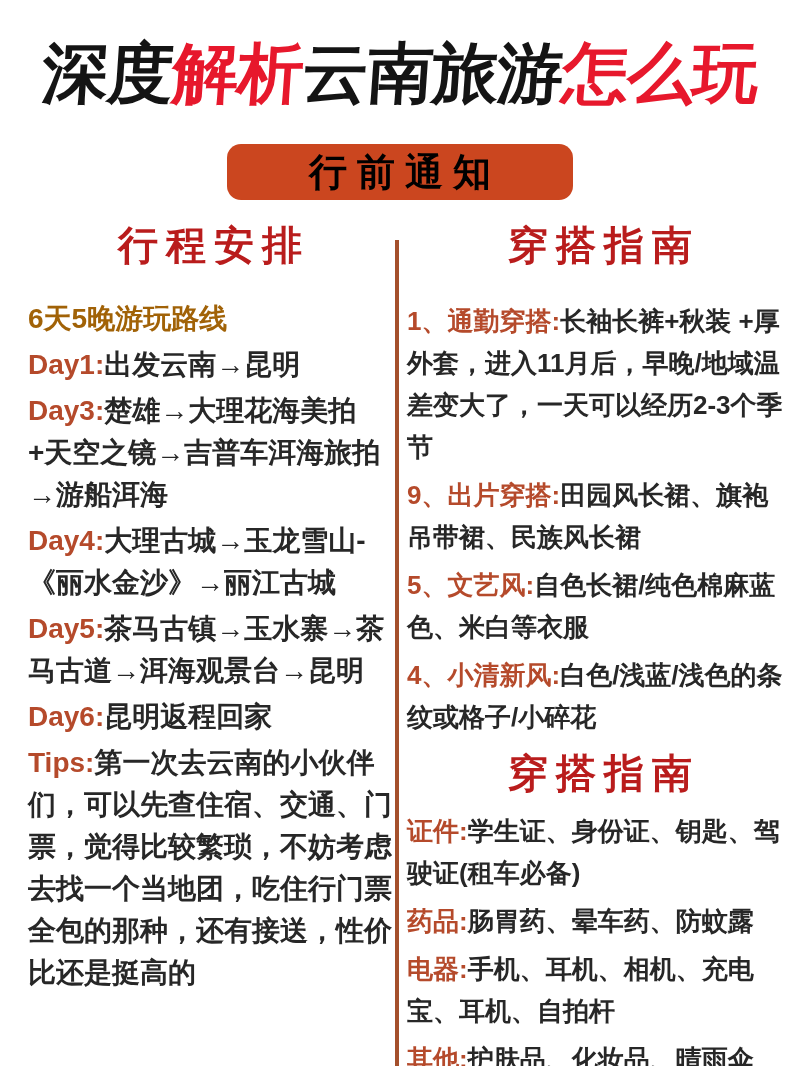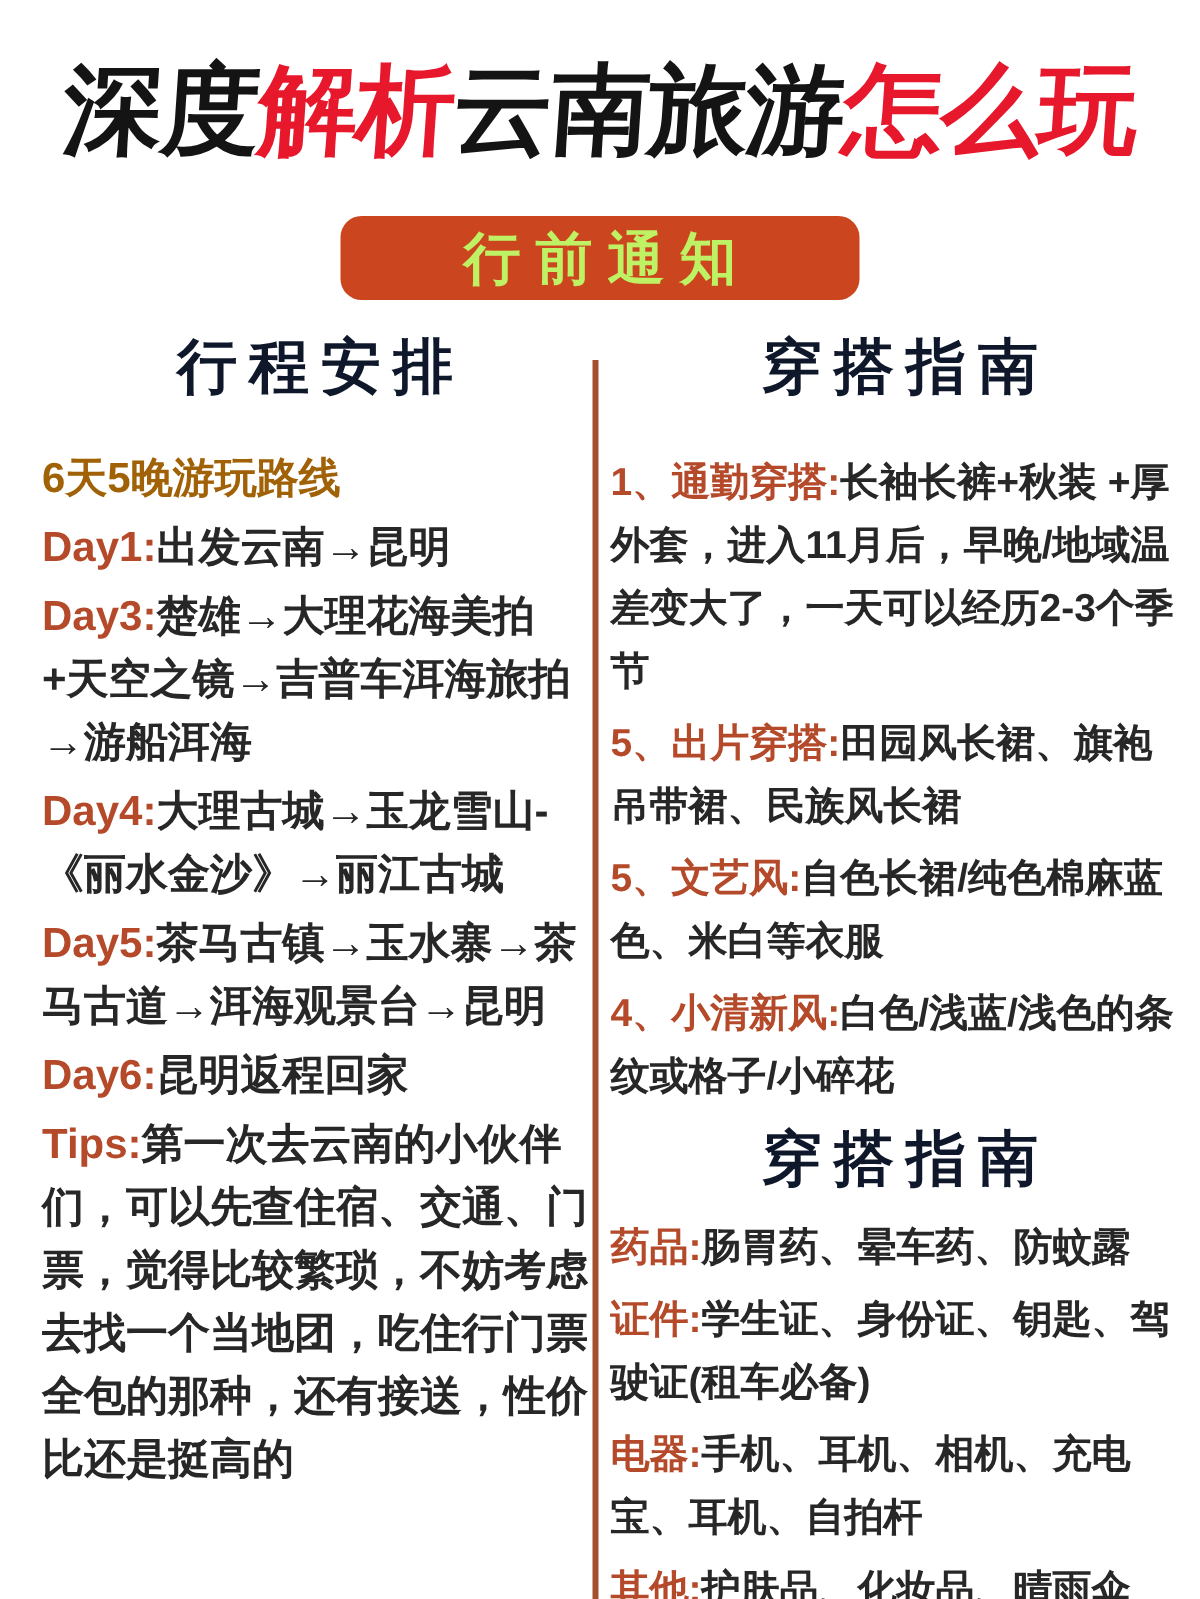--- a/index.html
+++ b/index.html
@@ -28,21 +28,21 @@
   .title .seg-dark { color: #141414; }
   .title .seg-red  { color: #e7182c; }
 
   
   .badge {
     position: absolute;
     top: 144px; left: 227px;
     width: 346px; height: 56px;
     background: #cb461f;
     border-radius: 14px;
-    color: #bef264;
+    color: #000000;
     font-size: 38px;
     font-weight: 700;
     letter-spacing: 10px;
     text-indent: 10px;
     display: flex;
     align-items: center;
     justify-content: center;
   }
 
   
@@ -52,21 +52,21 @@
     width: 4px; height: 826px;
     background: #a4502c;
   }
 
   
   .col { position: absolute; top: 220px; }
   .col-left  { left: 28px;  width: 364px; }
   .col-right { left: 407px; width: 386px; }
 
   .col-header {
-    color: #0f172a;
+    color: #b91c1c;
     font-size: 40px;
     font-weight: 800;
     letter-spacing: 8px;
     text-indent: 8px;
     text-align: center;
     line-height: 50px;
   }
   .col-left  .col-header { margin-bottom: 28px; }
   .col-right .col-header { margin-bottom: 30px; }
   .col-right .header-2   { margin-top: 10px; margin-bottom: 12px; }
@@ -120,28 +120,28 @@
   <p class="entry"><span class="lead">Day6:</span><span>昆明返程回家</span></p>
 
   <p class="entry"><span class="lead">Tips:</span><span>第一次去云南的小伙伴们，可以先查住宿、交通、门票，觉得比较繁琐，不妨考虑去找一个当地团，吃住行门票全包的那种，还有接送，性价比还是挺高的</span></p>
 </div>
 
 <div class="col col-right">
   <div class="col-header">穿搭指南</div>
 
   <p class="entry"><span class="lead">1、通勤穿搭:</span><span>长袖长裤+秋装 +厚外套，进入11月后，早晚/地域温差变大了，一天可以经历2-3个季节</span></p>
 
-  <p class="entry"><span class="lead">5、出片穿搭:</span><span>田园风长裙、旗袍吊带裙、民族风长裙</span></p>
+  <p class="entry"><span class="lead">9、出片穿搭:</span><span>田园风长裙、旗袍吊带裙、民族风长裙</span></p>
 
   <p class="entry"><span class="lead">5、文艺风:</span><span>自色长裙/纯色棉麻蓝色、米白等衣服</span></p>
 
   <p class="entry"><span class="lead">4、小清新风:</span><span>白色/浅蓝/浅色的条纹或格子/小碎花</span></p>
 
   <div class="col-header header-2">穿搭指南</div>
 
+  <p class="entry"><span class="lead">证件:</span><span>学生证、身份证、钥匙、驾驶证(租车必备)</span></p>
+
   <p class="entry"><span class="lead">药品:</span><span>肠胃药、晕车药、防蚊露</span></p>
-
-  <p class="entry"><span class="lead">证件:</span><span>学生证、身份证、钥匙、驾驶证(租车必备)</span></p>
 
   <p class="entry"><span class="lead">电器:</span><span>手机、耳机、相机、充电宝、耳机、自拍杆</span></p>
 
   <p class="entry"><span class="lead">其他:</span><span>护肤品、化妆品、晴雨伞</span></p>
 </div>
 
 </body></html>

